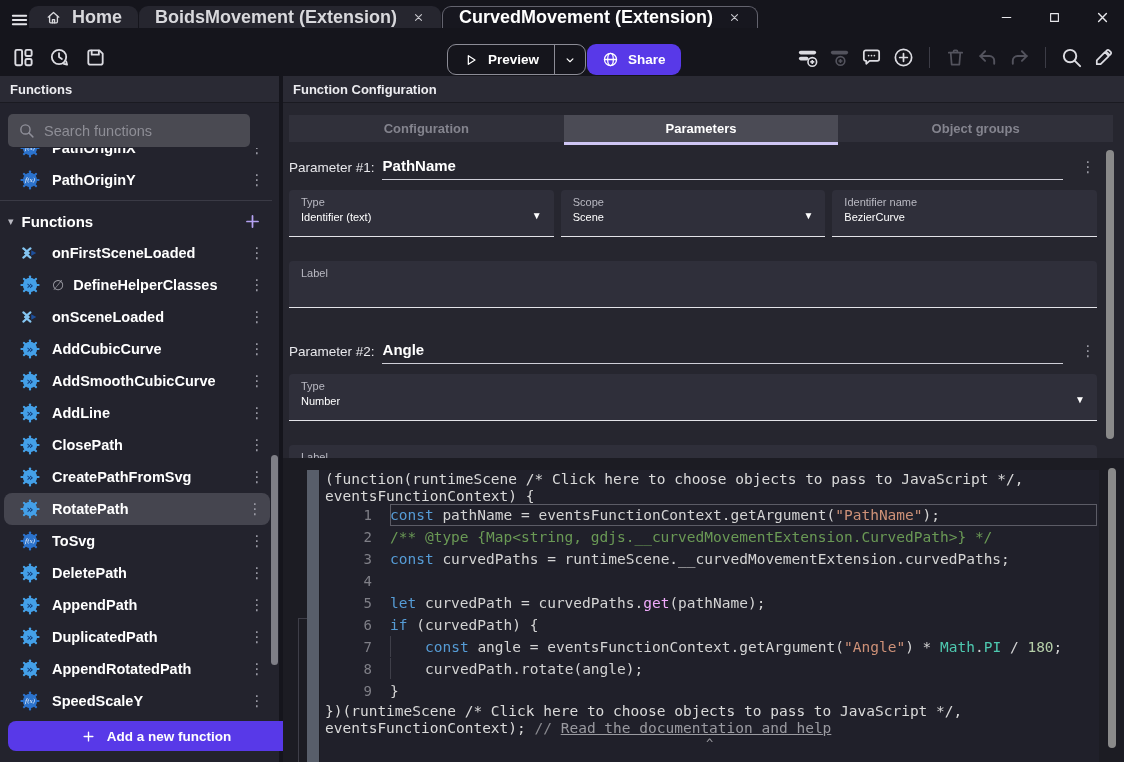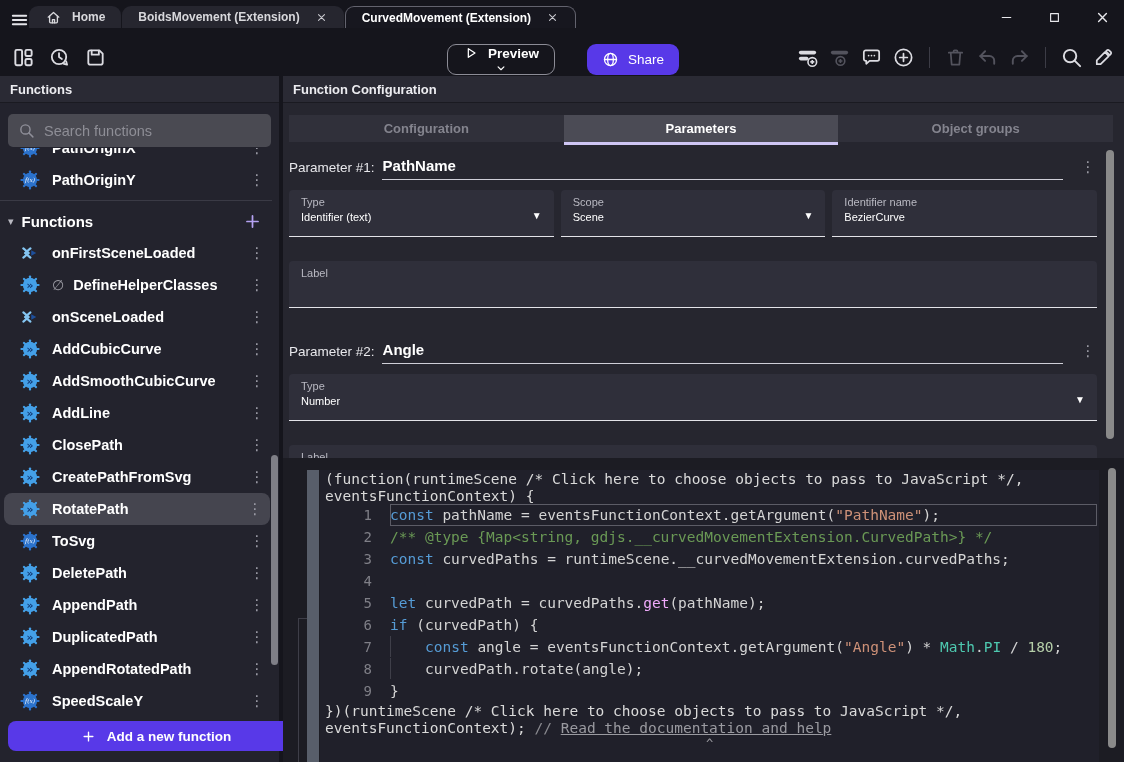--- a/index.html
+++ b/index.html
@@ -6,53 +6,53 @@
   html,body { width:1124px; height:762px; overflow:hidden; background:#15151c;
     font-family:"Liberation Sans", sans-serif; -webkit-font-smoothing:antialiased; }
   .icon { display:inline-flex; align-items:center; justify-content:center; }
   .icon svg { width:100%; height:100%; display:block; }
 
   
   #titlebar { position:absolute; left:0; top:0; width:1124px; height:40px; background:#15151c; }
   #hamburger { position:absolute; left:9px; top:10px; width:21px; height:20px; color:#e4e4e8; cursor:pointer; }
   #editor-tabs { position:absolute; left:29px; top:6px; height:34px; display:flex; }
   .etab { display:flex; align-items:center; height:22px; padding:0 16px; background:#26262f;
-          border-radius:9px 9px 0 0; color:#d8d8dc; font-size:12px; margin-right:1px; cursor:pointer; }
+          border-radius:9px 9px 0 0; color:#d8d8dc; font-size:18px; margin-right:1px; cursor:pointer; }
   .etab.active { background:#17171f; border:1px solid #63636e; border-bottom:none; color:#ffffff; font-weight:700; }
   .etab .tab-home-icon { width:17px; height:17px; margin-right:10px; color:#d8d8dc; }
   .etab .tab-label { white-space:nowrap; font-weight:600; }
   .etab .tab-close { width:13px; height:13px; margin-left:15px; color:#c9c9cf; }
   #window-controls { position:absolute; right:13px; top:9px; display:flex; gap:31px; }
   #window-controls .wc { width:17px; height:17px; color:#e8e8ec; cursor:pointer; }
 
   
   #toolbar { position:absolute; left:0; top:40px; width:1124px; height:36px; background:#15151c; }
   #tb-left { position:absolute; left:12px; top:6px; display:flex; gap:13px; }
   .tb-icon { width:23px; height:23px; color:#dcdce2; cursor:pointer; }
   .tb-icon.disabled { color:#53535d; cursor:default; }
   .tb-sep { width:1px; height:21px; background:#3c3c46; margin:1px 5px; }
   #preview-btn { position:absolute; left:447px; top:4px; height:31px; display:flex; align-items:center;
-     border:1px solid #8c8c96; border-radius:9px; color:#fff;flex-direction:column; }
+     border:1px solid #8c8c96; border-radius:9px; color:#fff; }
   #preview-btn .pv-main { display:flex; align-items:center; gap:9px; padding:0 15px; height:100%; cursor:pointer; }
   #preview-btn .play { width:16px; height:16px; color:#fff; }
   #preview-btn .pv-label { font-size:13.5px; font-weight:700; }
   #preview-btn .pv-sep { width:1px; height:100%; background:#8c8c96; }
   #preview-btn .pv-chevron { width:30px; height:100%; display:flex; align-items:center; justify-content:center; cursor:pointer; }
   #preview-btn .pv-chevron .icon { width:14px; height:14px; color:#fff; }
   #share-btn { position:absolute; left:587px; top:4px; height:31px; display:flex; align-items:center; gap:9px;
      padding:0 15px; border-radius:9px; background:var(--accent,#5839e8); color:#fff; cursor:pointer; }
   #share-btn .globe { width:17px; height:17px; }
-  #share-btn .sh-label { font-size:13.5px; font-weight:400; }
+  #share-btn .sh-label { font-size:13.5px; font-weight:700; }
   #tb-right { position:absolute; right:9px; top:6px; display:flex; gap:9px; align-items:center; }
 
   
   #sidebar { position:absolute; left:0; top:76px; width:281px; height:686px; background:#23232d; border-right:2px solid #15151c; }
   .band-header { height:27px; background:#2a2a34; border-bottom:1px solid #1a1a21; display:flex; align-items:center;
      padding-left:10px; color:#ececf0; font-size:13px; font-weight:700; }
-  #search-box { position:absolute; left:8px; top:38px; width:263px; height:33px; background:#4a4a52; border-radius:5px;
+  #search-box { position:absolute; left:8px; top:38px; width:242px; height:33px; background:#4a4a52; border-radius:5px;
      display:flex; align-items:center; padding:0 10px; gap:9px; }
   #search-box .mag { width:17px; height:17px; color:#90909a; }
   #search-input { flex:1; background:transparent; border:none; outline:none; color:#e8e8ec; font-size:14.5px;
      font-family:"Liberation Sans",sans-serif; }
   #search-input::placeholder { color:#8e8e96; }
   #fn-list { position:absolute; left:0; top:72px; width:272px; bottom:42px; overflow:hidden; }
   .fn-row { display:flex; align-items:center; height:32px; padding:0 6px 0 20px; cursor:pointer; }
   .fn-row.clipped { margin-top:-16px; }
   .fn-row.selected { background:#45454f; border-radius:8px; margin:0 2px 0 4px; padding-left:16px; }
   .fn-row .fn-icon { width:20px; height:20px; margin-right:12px; flex:none; }

